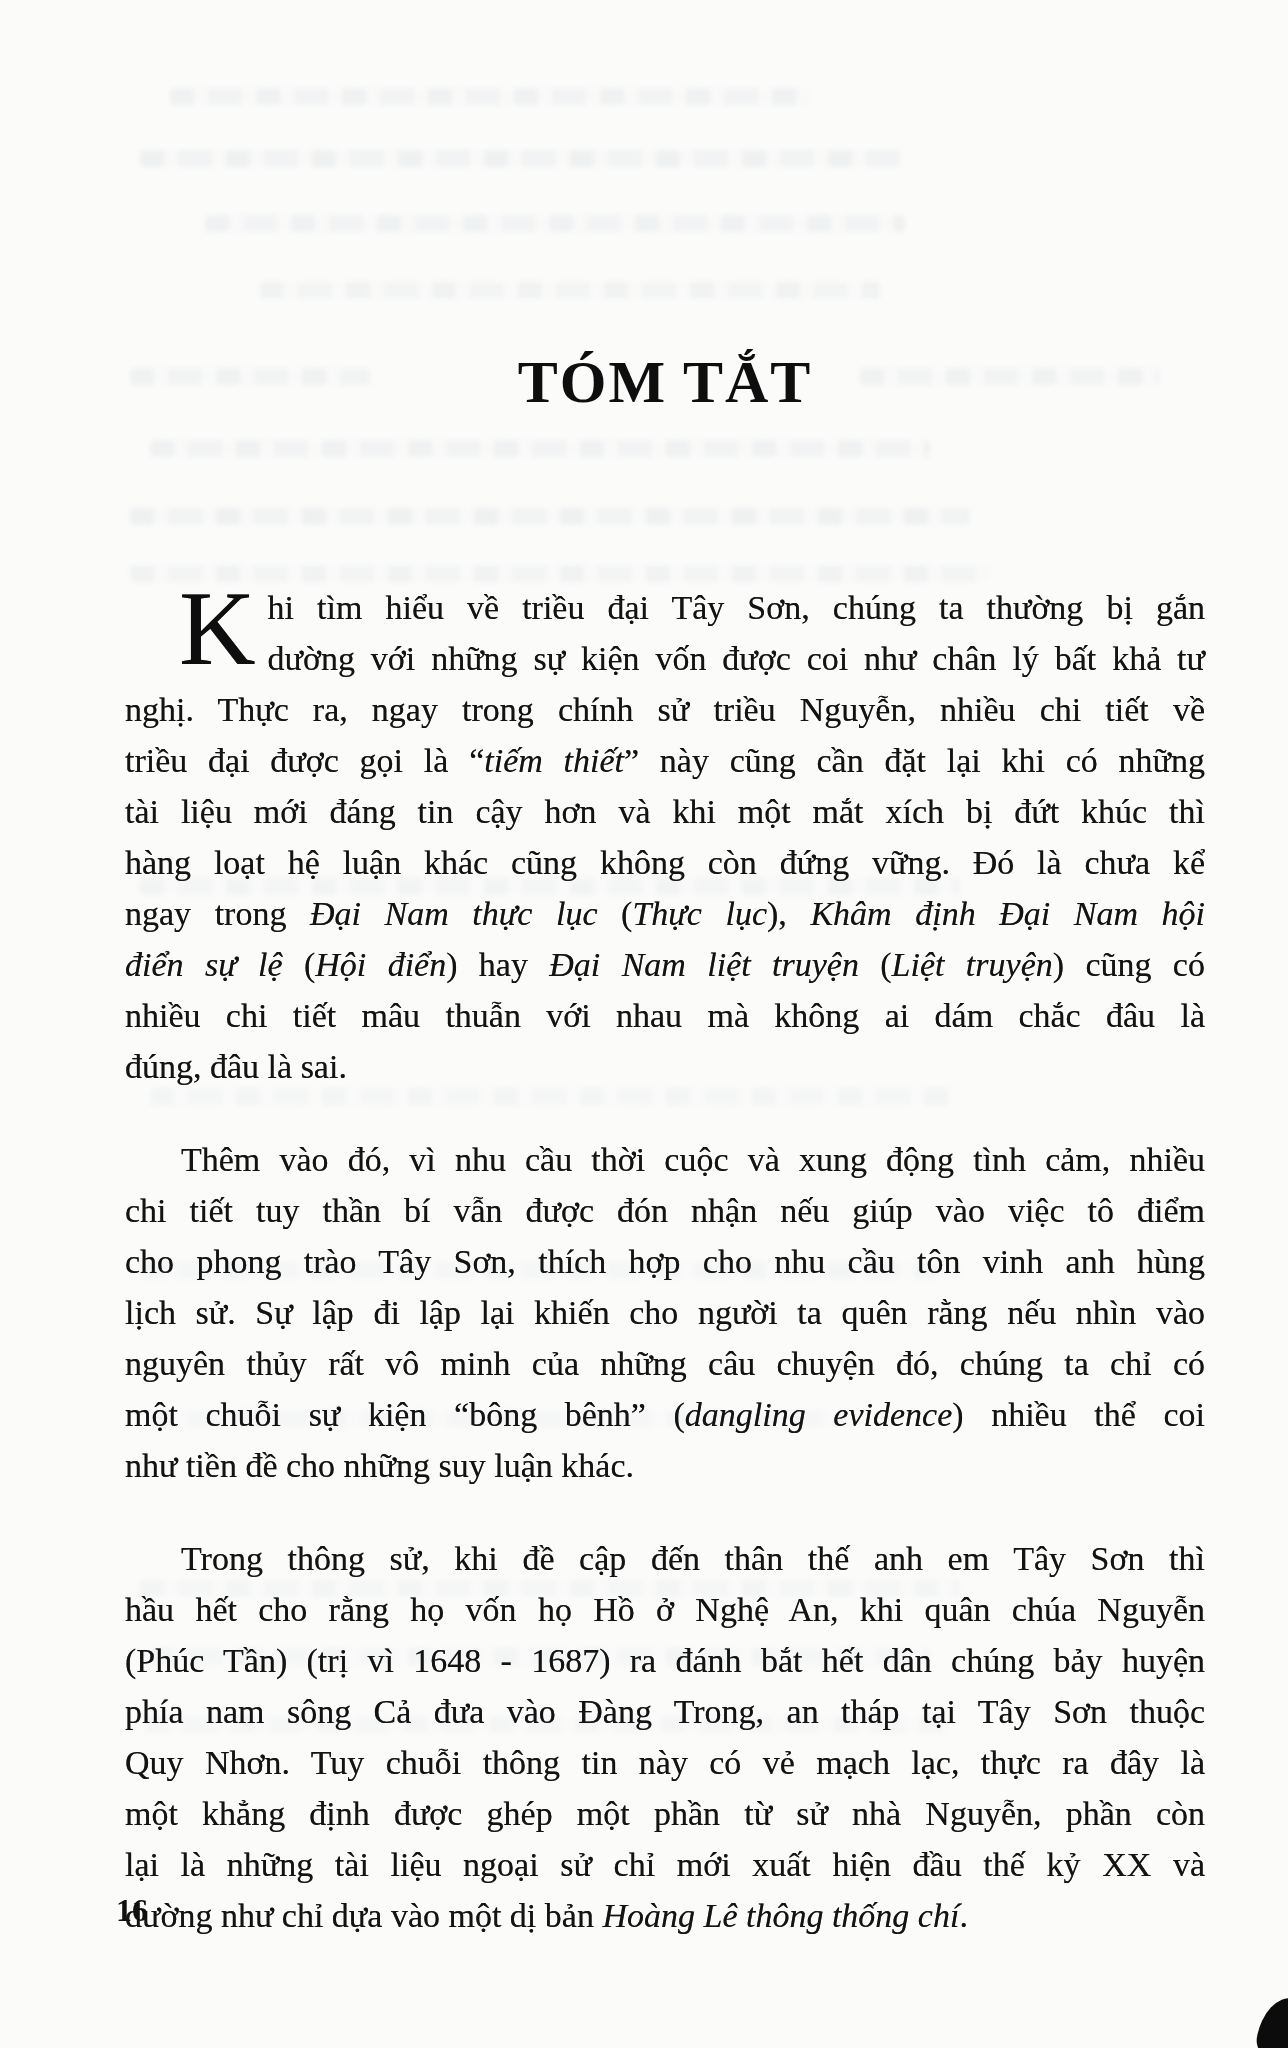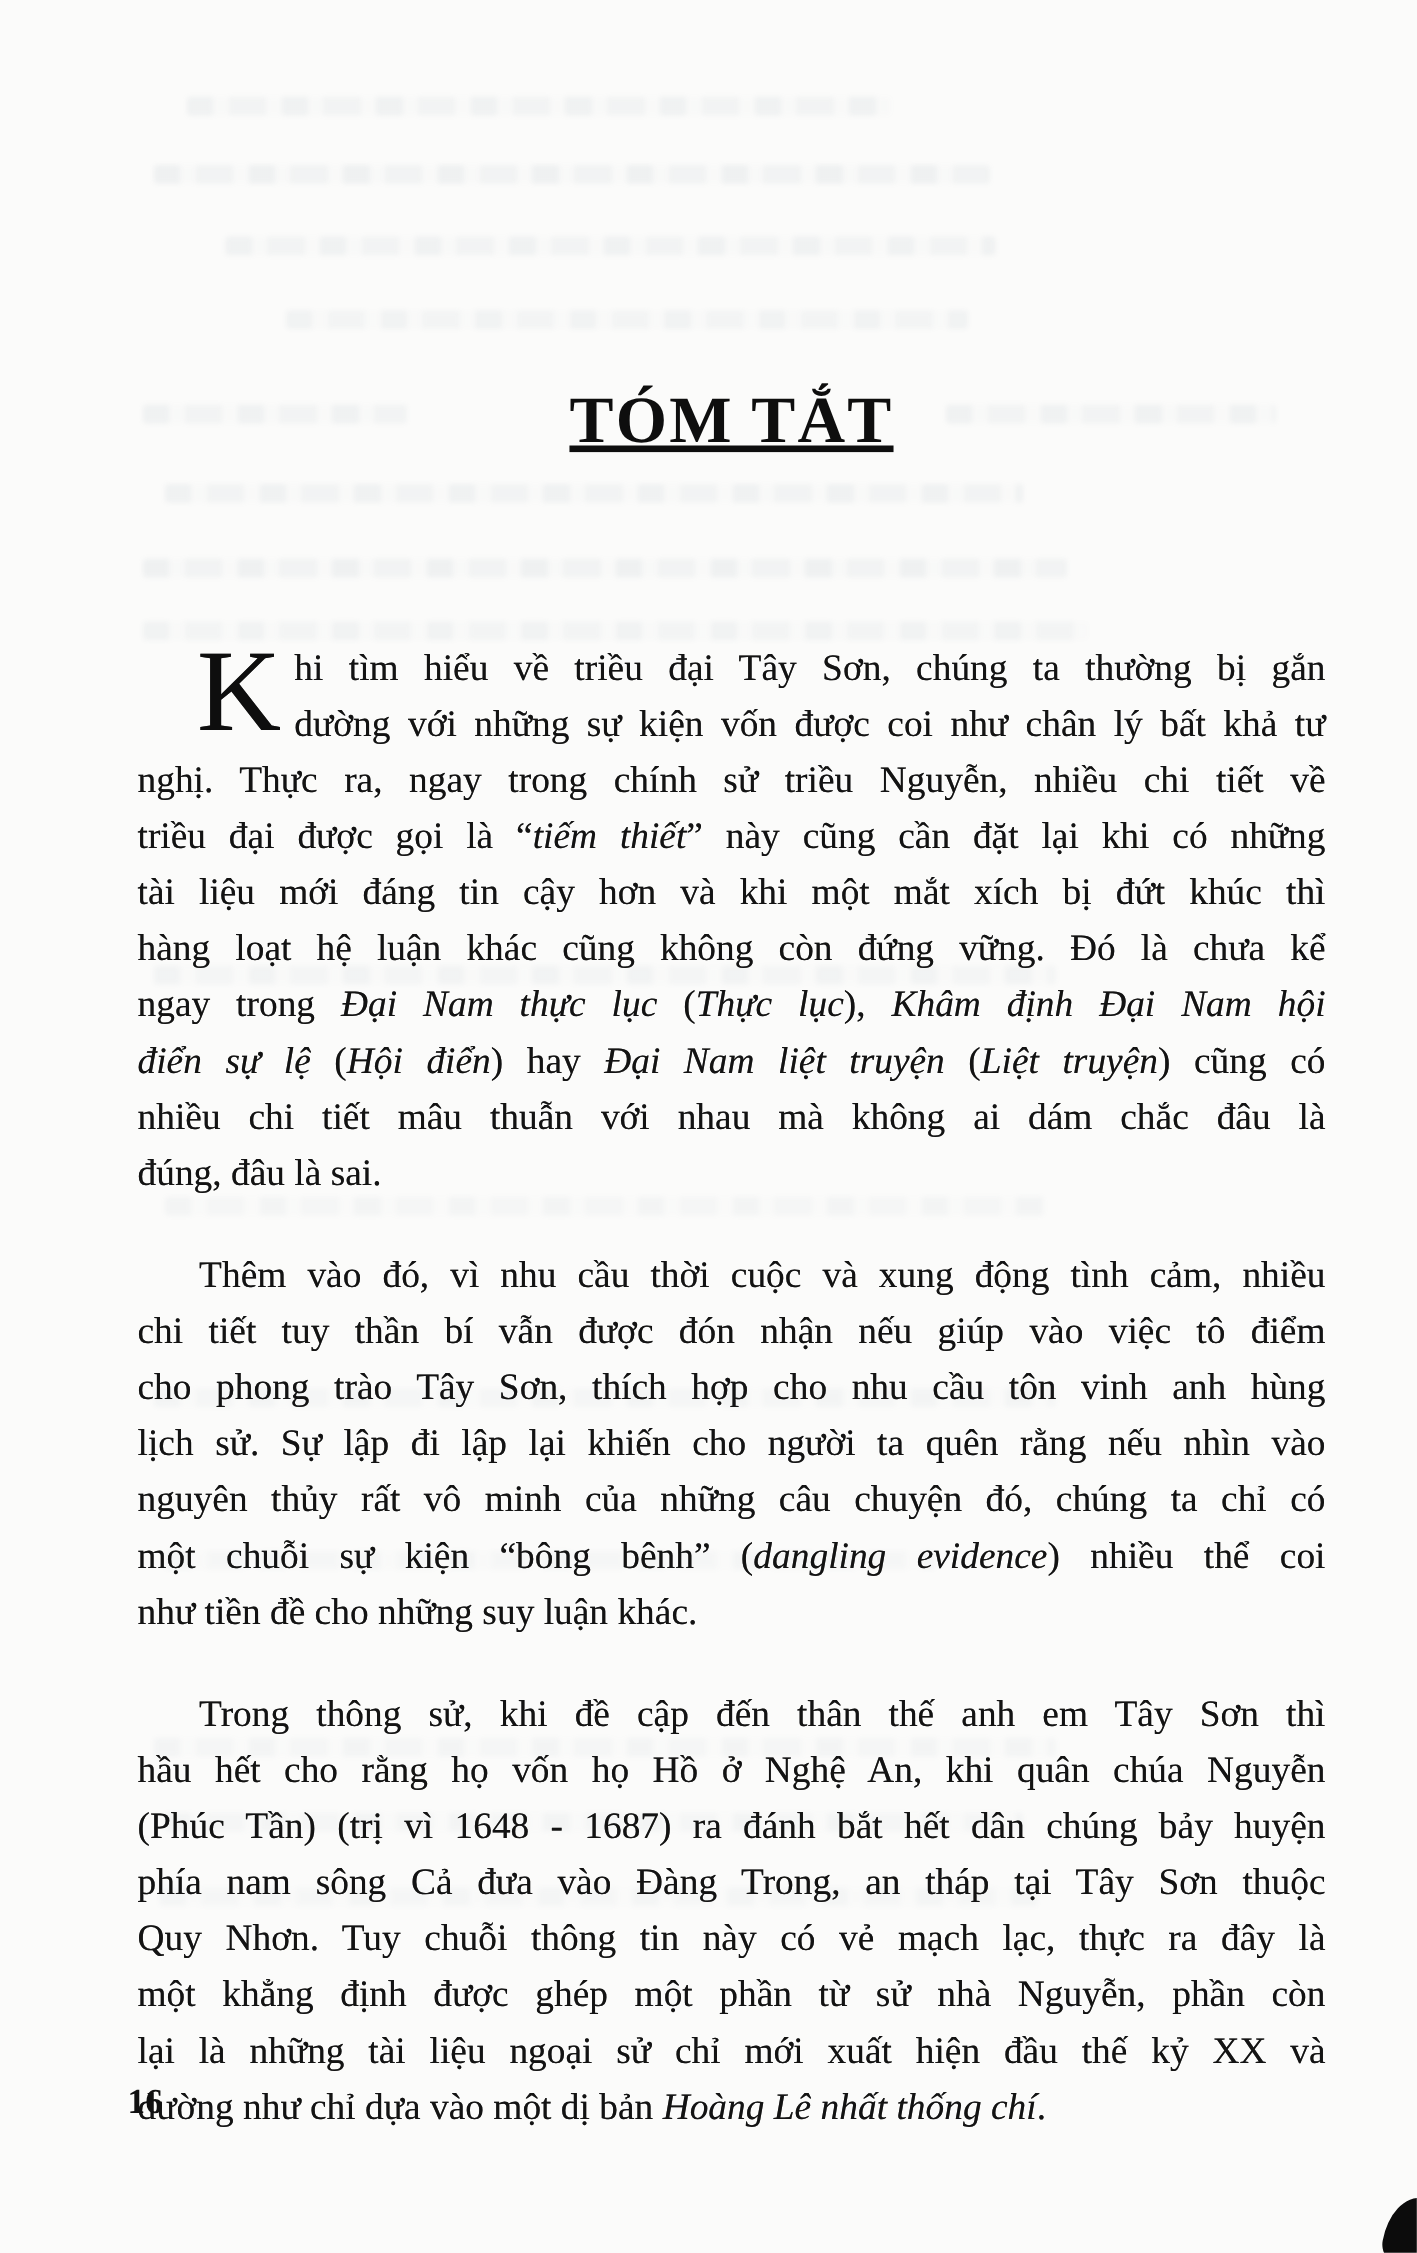--- a/index.html
+++ b/index.html
@@ -35,21 +35,20 @@
   }
 
   .title {
     margin: 352px 0 0 0;
     text-align: center;
     font-size: 60px;
     line-height: 60px;
     font-weight: bold;
     letter-spacing: 2px;
     color: #0e0e0e;
-    text-decoration: underline;
   }
 
   .paragraphs { margin-top: 170px; }
 
   .paragraph { overflow: visible; }
   .paragraph + .paragraph { margin-top: 42px; }
 
   .line {
     font-size: 34px;
     line-height: 51px;
@@ -140,20 +139,20 @@
         <div class="line last"><span>như tiền đề cho những suy luận khác.</span></div>
       </div>
     <div class="paragraph">
         <div class="line indent"><span>Trong thông sử, khi đề cập đến thân thế anh em Tây Sơn thì</span></div>
         <div class="line"><span>hầu hết cho rằng họ vốn họ Hồ ở Nghệ An, khi quân chúa Nguyễn</span></div>
         <div class="line"><span>(Phúc Tần) (trị vì 1648 - 1687) ra đánh bắt hết dân chúng bảy huyện</span></div>
         <div class="line"><span>phía nam sông Cả đưa vào Đàng Trong, an tháp tại Tây Sơn thuộc</span></div>
         <div class="line"><span>Quy Nhơn. Tuy chuỗi thông tin này có vẻ mạch lạc, thực ra đây là</span></div>
         <div class="line"><span>một khẳng định được ghép một phần từ sử nhà Nguyễn, phần còn</span></div>
         <div class="line"><span>lại là những tài liệu ngoại sử chỉ mới xuất hiện đầu thế kỷ XX và</span></div>
-        <div class="line last"><span>dường như chỉ dựa vào một dị bản </span><i>Hoàng Lê nhất thống chí</i><span>.</span></div>
+        <div class="line last"><span>dường như chỉ dựa vào một dị bản </span><i>Hoàng Lê thông thống chí</i><span>.</span></div>
       </div>
   </div>
 </div>
 
 <div class="page-number">16</div>
 
 <div class="ink-mark"></div>
 
 </body></html>

